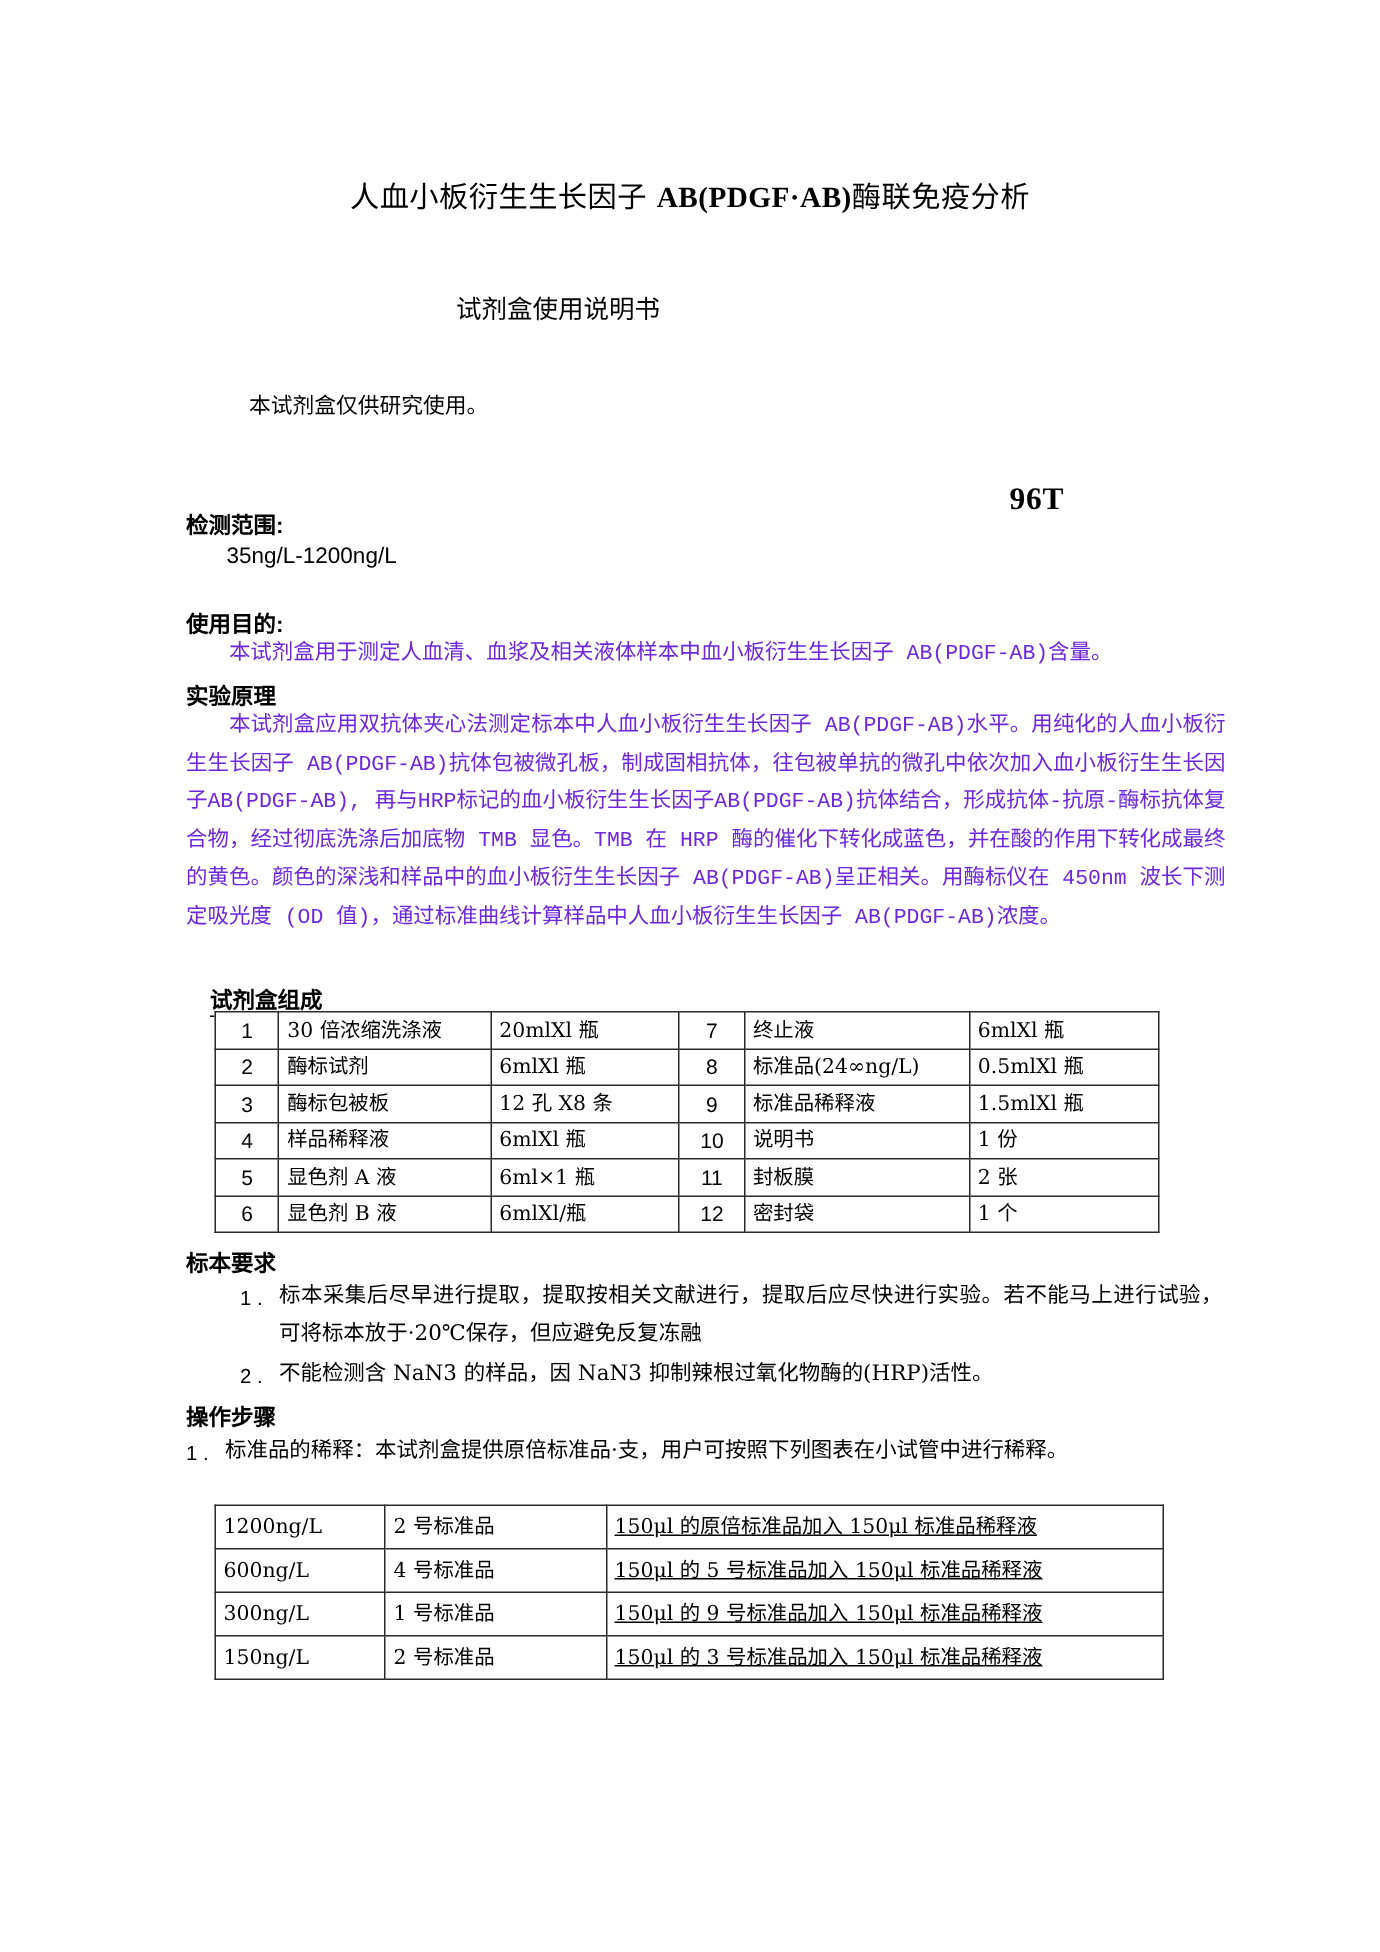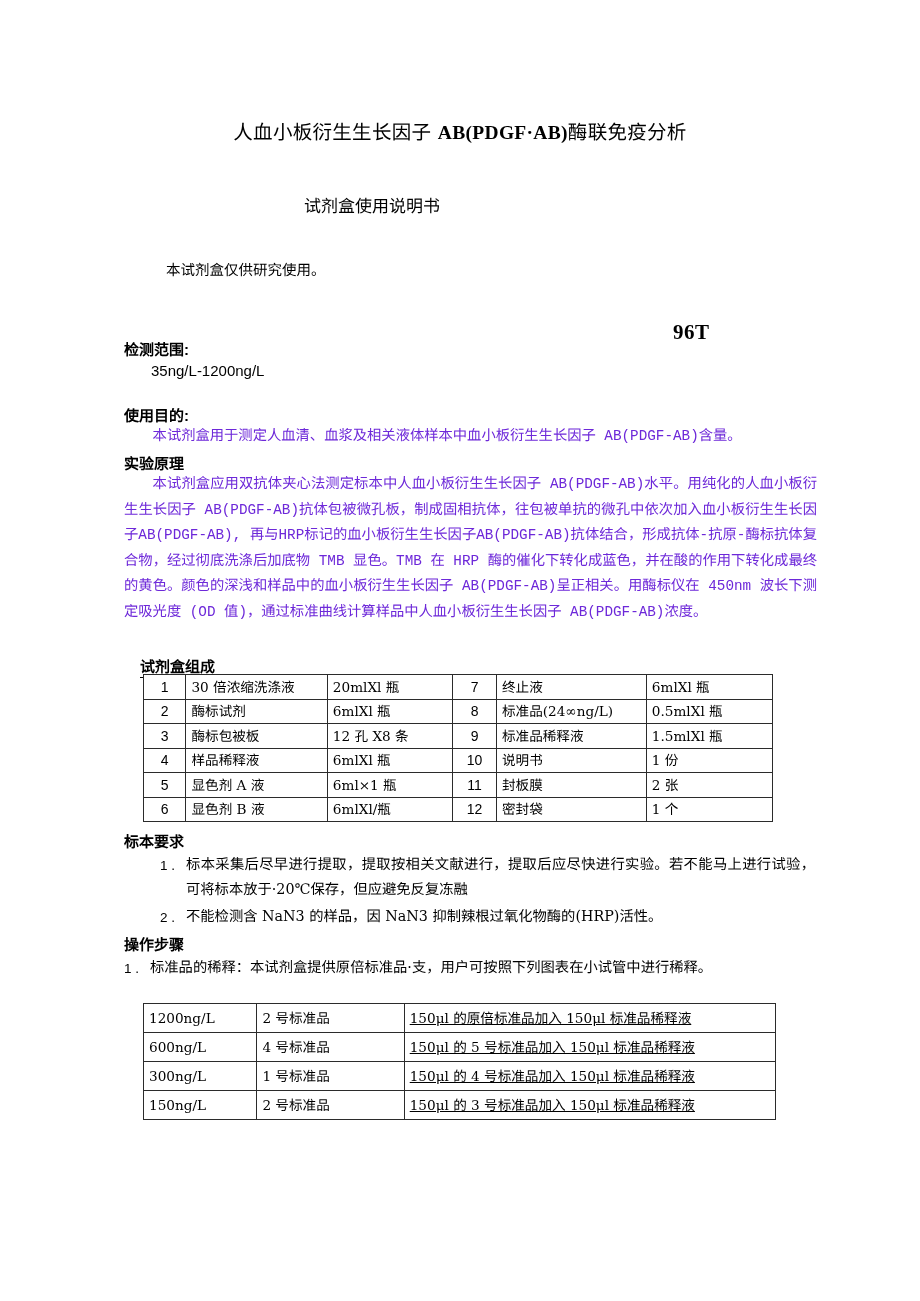--- a/index.html
+++ b/index.html
@@ -302,21 +302,21 @@
         <td class="how">150μl 的原倍标准品加入 150μl 标准品稀释液</td>
       </tr>
       <tr>
         <td class="conc">600ng/L</td>
         <td class="name">4 号标准品</td>
         <td class="how">150μl 的 5 号标准品加入 150μl 标准品稀释液</td>
       </tr>
       <tr>
         <td class="conc">300ng/L</td>
         <td class="name">1 号标准品</td>
-        <td class="how">150μl 的 4 号标准品加入 150μl 标准品稀释液</td>
+        <td class="how">150μl 的 9 号标准品加入 150μl 标准品稀释液</td>
       </tr>
       <tr>
         <td class="conc">150ng/L</td>
         <td class="name">2 号标准品</td>
         <td class="how">150μl 的 3 号标准品加入 150μl 标准品稀释液</td>
       </tr>
     </tbody>
   </table>
 
 </div>

